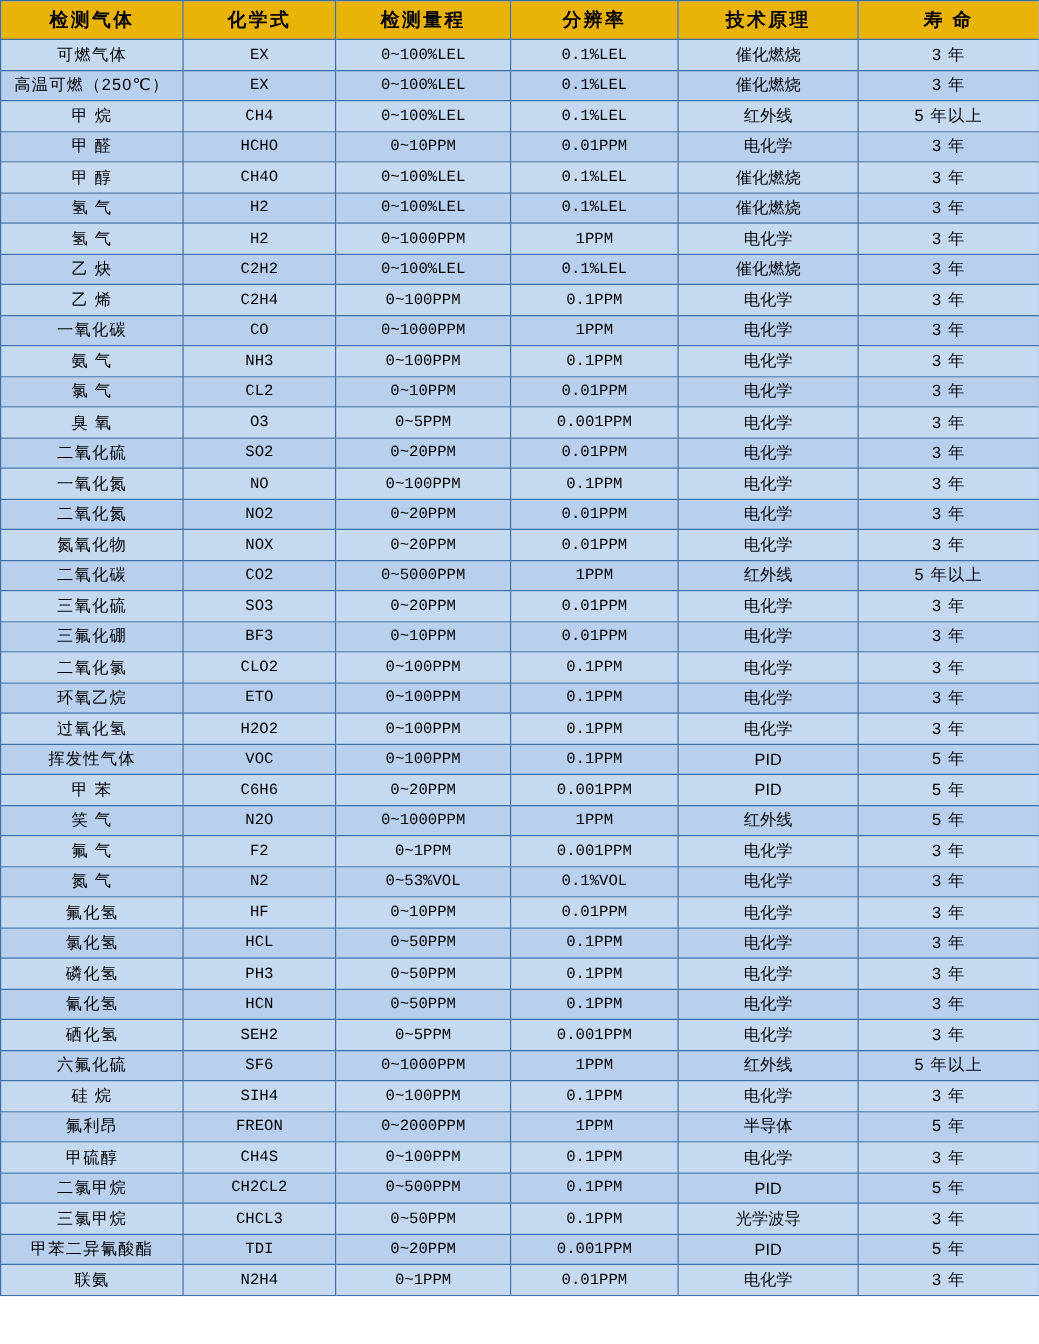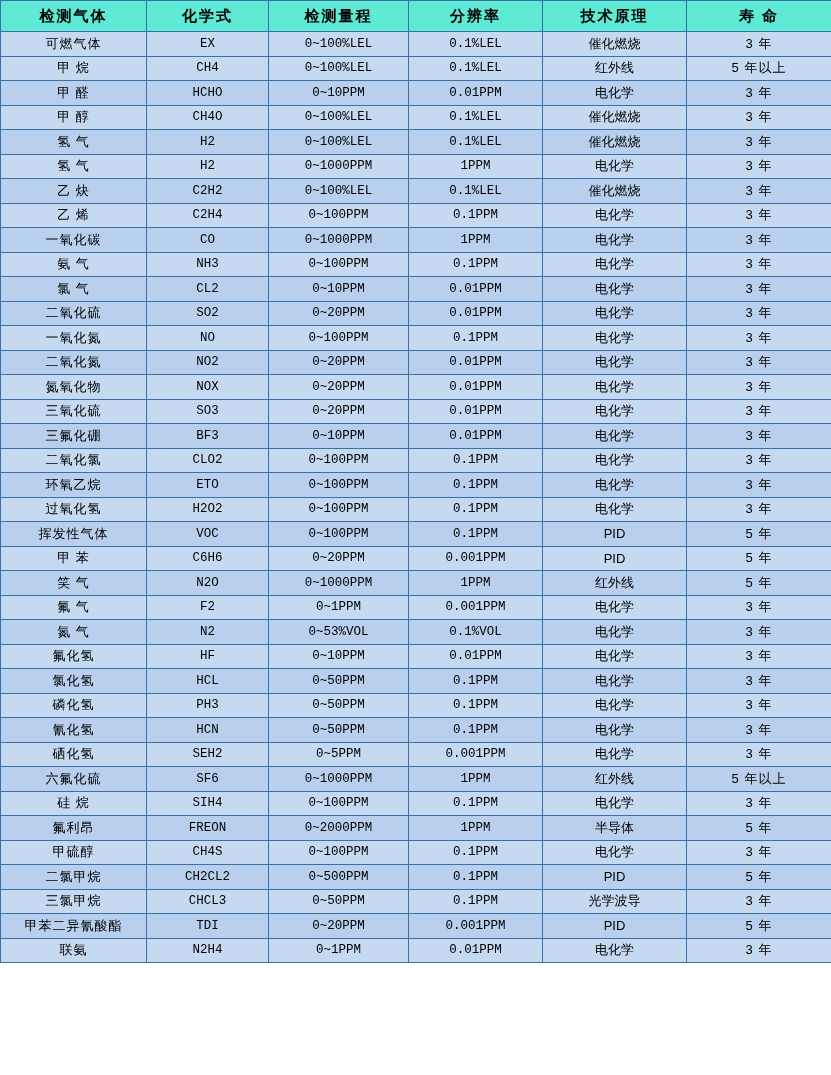--- a/index.html
+++ b/index.html
@@ -26,21 +26,21 @@
   #gas-table th,
   #gas-table td {
     border: 1px solid #3b6fa8;
     text-align: center;
     vertical-align: middle;
     color: #000000;
     white-space: nowrap;
     overflow: hidden;
   }
   #gas-table thead th {
-    background: #5eead4;
+    background: #eab308;
     height: 28px;
     font-size: 15px;
     font-weight: bold;
     letter-spacing: 2px;
   }
   #gas-table tbody td {
     height: 21.5px;
     font-size: 13px;
     font-weight: normal;
     background: #c5d9f1;
@@ -86,20 +86,28 @@
   </thead>
   <tbody id="table-body">
       <tr>
         <td class="name">可燃气体</td>
         <td class="formula">EX</td>
         <td class="range">0~100%LEL</td>
         <td class="res">0.1%LEL</td>
         <td class="principle">催化燃烧</td>
         <td class="life">3 年</td>
       </tr>
+      <tr class="alt">
+        <td class="name">高温可燃（250℃）</td>
+        <td class="formula">EX</td>
+        <td class="range">0~100%LEL</td>
+        <td class="res">0.1%LEL</td>
+        <td class="principle">催化燃烧</td>
+        <td class="life">3 年</td>
+      </tr>
       <tr>
         <td class="name">甲 烷</td>
         <td class="formula">CH4</td>
         <td class="range">0~100%LEL</td>
         <td class="res">0.1%LEL</td>
         <td class="principle">红外线</td>
         <td class="life">5 年以上</td>
       </tr>
       <tr class="alt">
         <td class="name">甲 醛</td>
@@ -166,20 +174,28 @@
         <td class="life">3 年</td>
       </tr>
       <tr class="alt">
         <td class="name">氯 气</td>
         <td class="formula">CL2</td>
         <td class="range">0~10PPM</td>
         <td class="res">0.01PPM</td>
         <td class="principle">电化学</td>
         <td class="life">3 年</td>
       </tr>
+      <tr>
+        <td class="name">臭 氧</td>
+        <td class="formula">O3</td>
+        <td class="range">0~5PPM</td>
+        <td class="res">0.001PPM</td>
+        <td class="principle">电化学</td>
+        <td class="life">3 年</td>
+      </tr>
       <tr class="alt">
         <td class="name">二氧化硫</td>
         <td class="formula">SO2</td>
         <td class="range">0~20PPM</td>
         <td class="res">0.01PPM</td>
         <td class="principle">电化学</td>
         <td class="life">3 年</td>
       </tr>
       <tr>
         <td class="name">一氧化氮</td>
@@ -197,20 +213,28 @@
         <td class="principle">电化学</td>
         <td class="life">3 年</td>
       </tr>
       <tr>
         <td class="name">氮氧化物</td>
         <td class="formula">NOX</td>
         <td class="range">0~20PPM</td>
         <td class="res">0.01PPM</td>
         <td class="principle">电化学</td>
         <td class="life">3 年</td>
+      </tr>
+      <tr class="alt">
+        <td class="name">二氧化碳</td>
+        <td class="formula">CO2</td>
+        <td class="range">0~5000PPM</td>
+        <td class="res">1PPM</td>
+        <td class="principle">红外线</td>
+        <td class="life">5 年以上</td>
       </tr>
       <tr>
         <td class="name">三氧化硫</td>
         <td class="formula">SO3</td>
         <td class="range">0~20PPM</td>
         <td class="res">0.01PPM</td>
         <td class="principle">电化学</td>
         <td class="life">3 年</td>
       </tr>
       <tr class="alt">

